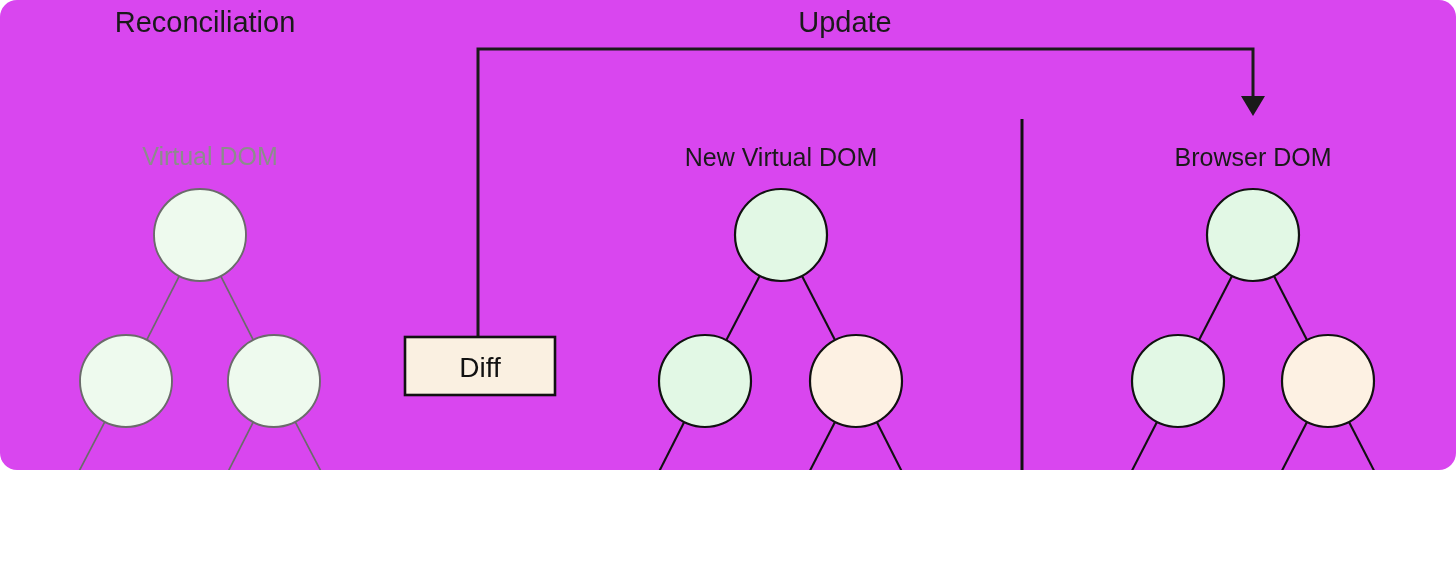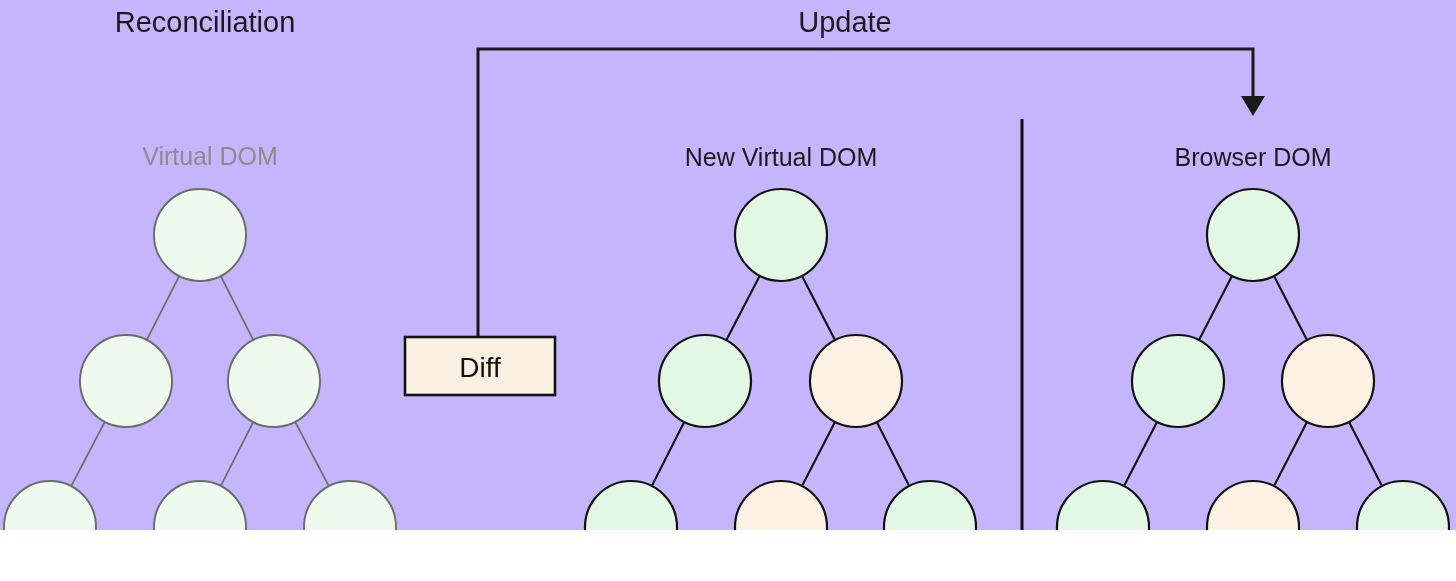--- a/index.html
+++ b/index.html
@@ -6,23 +6,24 @@
     margin: 0;
     padding: 0;
     background: #ffffff;
   }
   body {
     font-family: "Liberation Sans", sans-serif;
   }
   #diagram-root {
     position: relative;
     width: 1456px;
-    height: 530px;
-    background: #c4b5fd;
+    height: 470px;
+    background: #d946ef;
     overflow: hidden;
+    border-radius: 17px;
   }
   #diagram-svg {
     position: absolute;
     top: 0;
     left: 0;
     width: 1456px;
     height: 581px;
     display: block;
   }
   .section-title {

